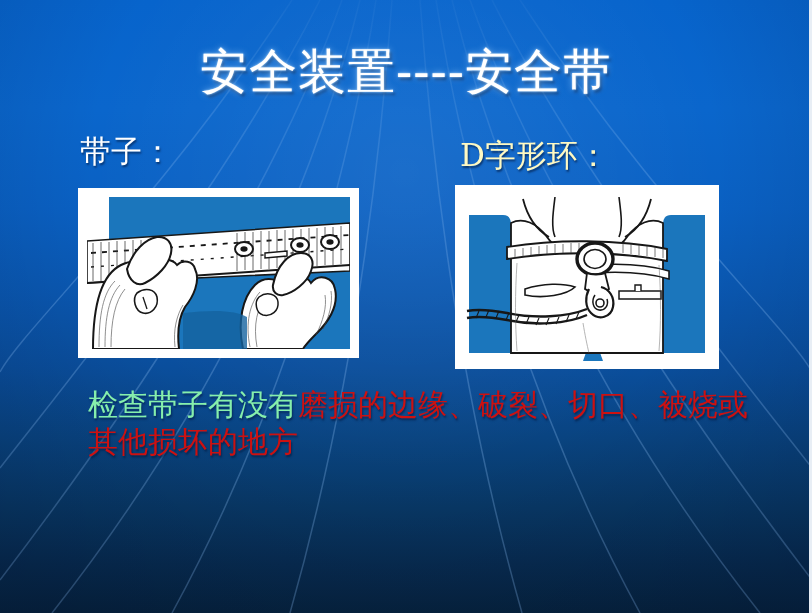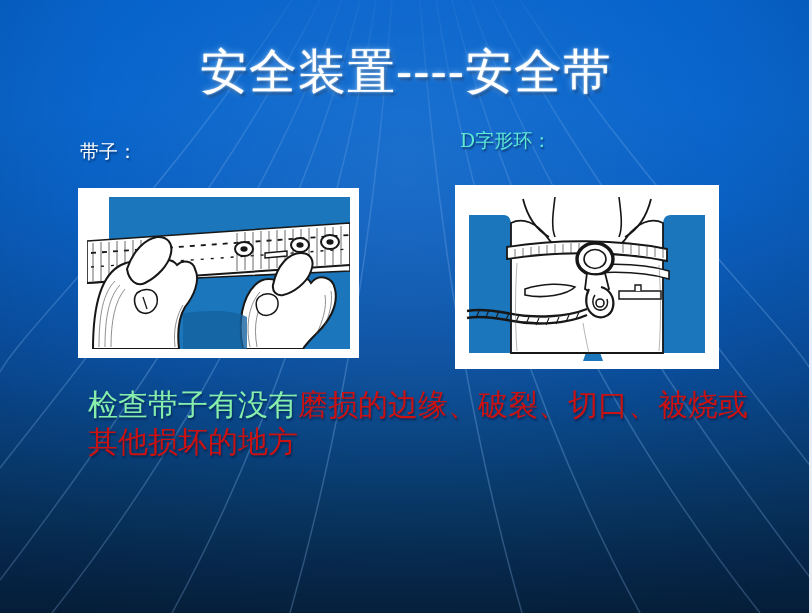--- a/index.html
+++ b/index.html
@@ -71,35 +71,35 @@
     text-shadow:
         0 0 2px rgba(200,230,255,0.95),
         0 0 7px rgba(150,205,255,0.75),
         2px 3px 3px rgba(0,24,64,0.55);
     white-space: nowrap;
   }
 
   
   .col-label {
     position: absolute;
-    font-size: 19px;
+    font-size: 31px;
     line-height: 30px;
     font-family: "DejaVu Serif", "Liberation Serif", serif;
     white-space: nowrap;
     text-shadow: 1px 2px 2px rgba(0,16,48,0.55);
   }
   #label-strap {
     left: 80px;
     top: 136px;
     color: #ffffff;
   }
   #label-dring {
     left: 460px;
-    top: 125px;
-    color: #5eead4;
+    top: 140px;
+    color: #fef9c3;
     text-shadow: 1px 2px 2px rgba(0,16,48,0.6);
   }
 
   
   .photo-frame {
     position: absolute;
     background: #ffffff;
     box-sizing: border-box;
     overflow: hidden;
   }

